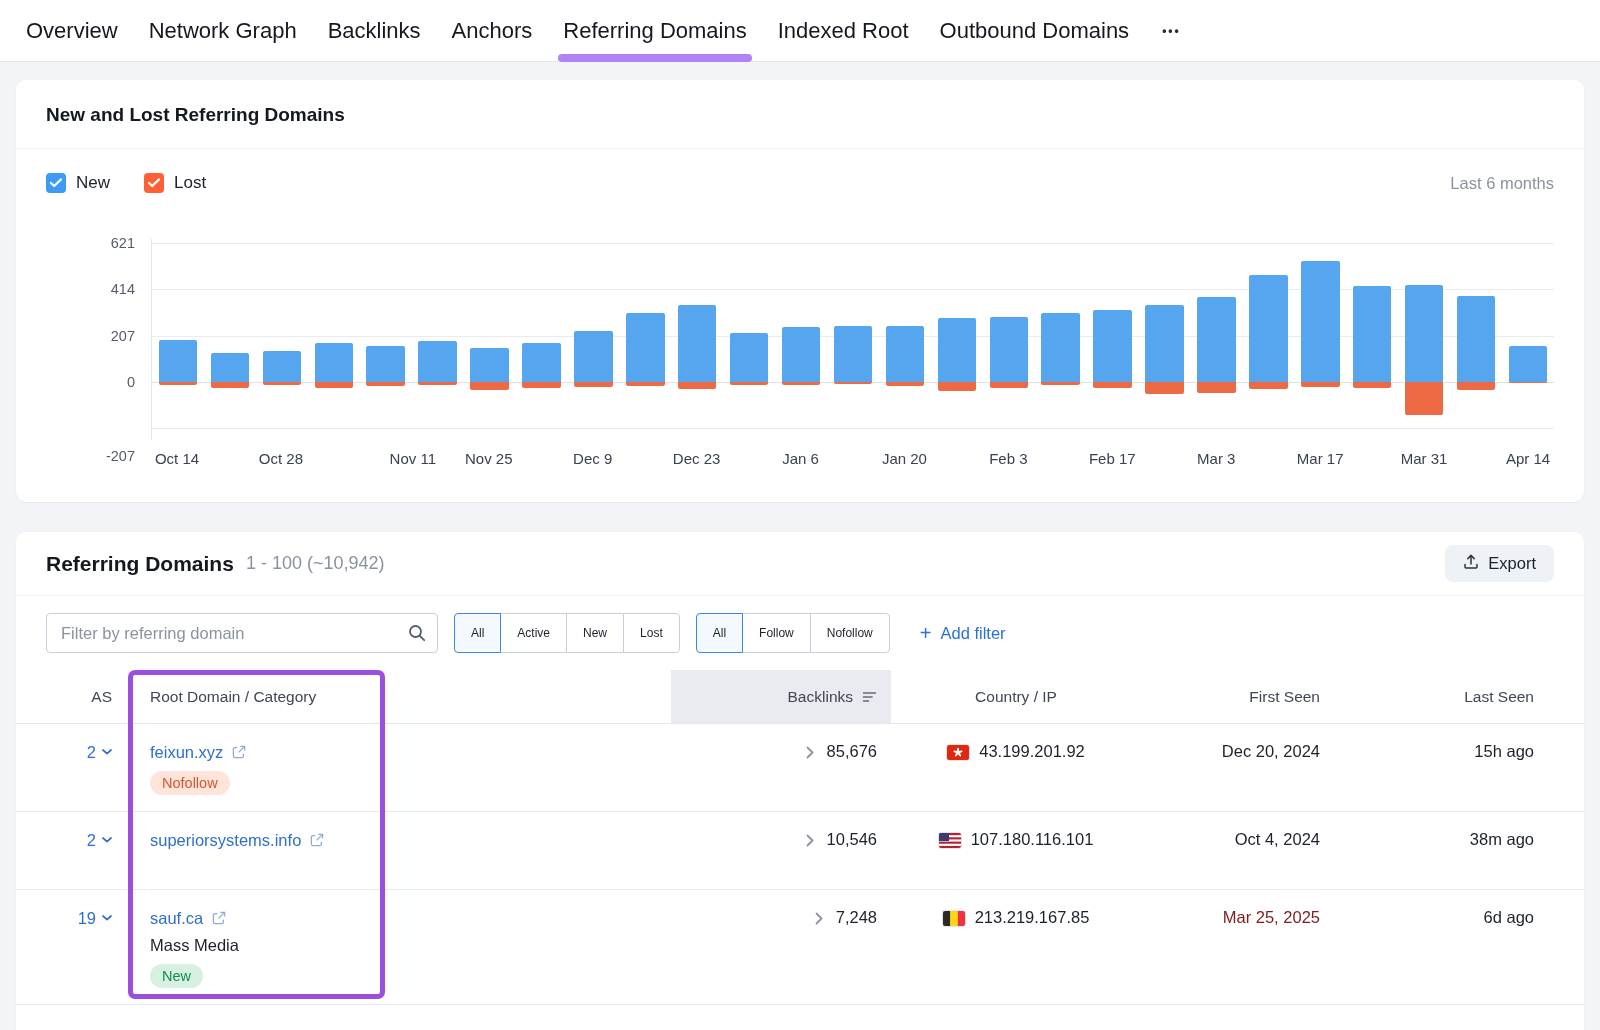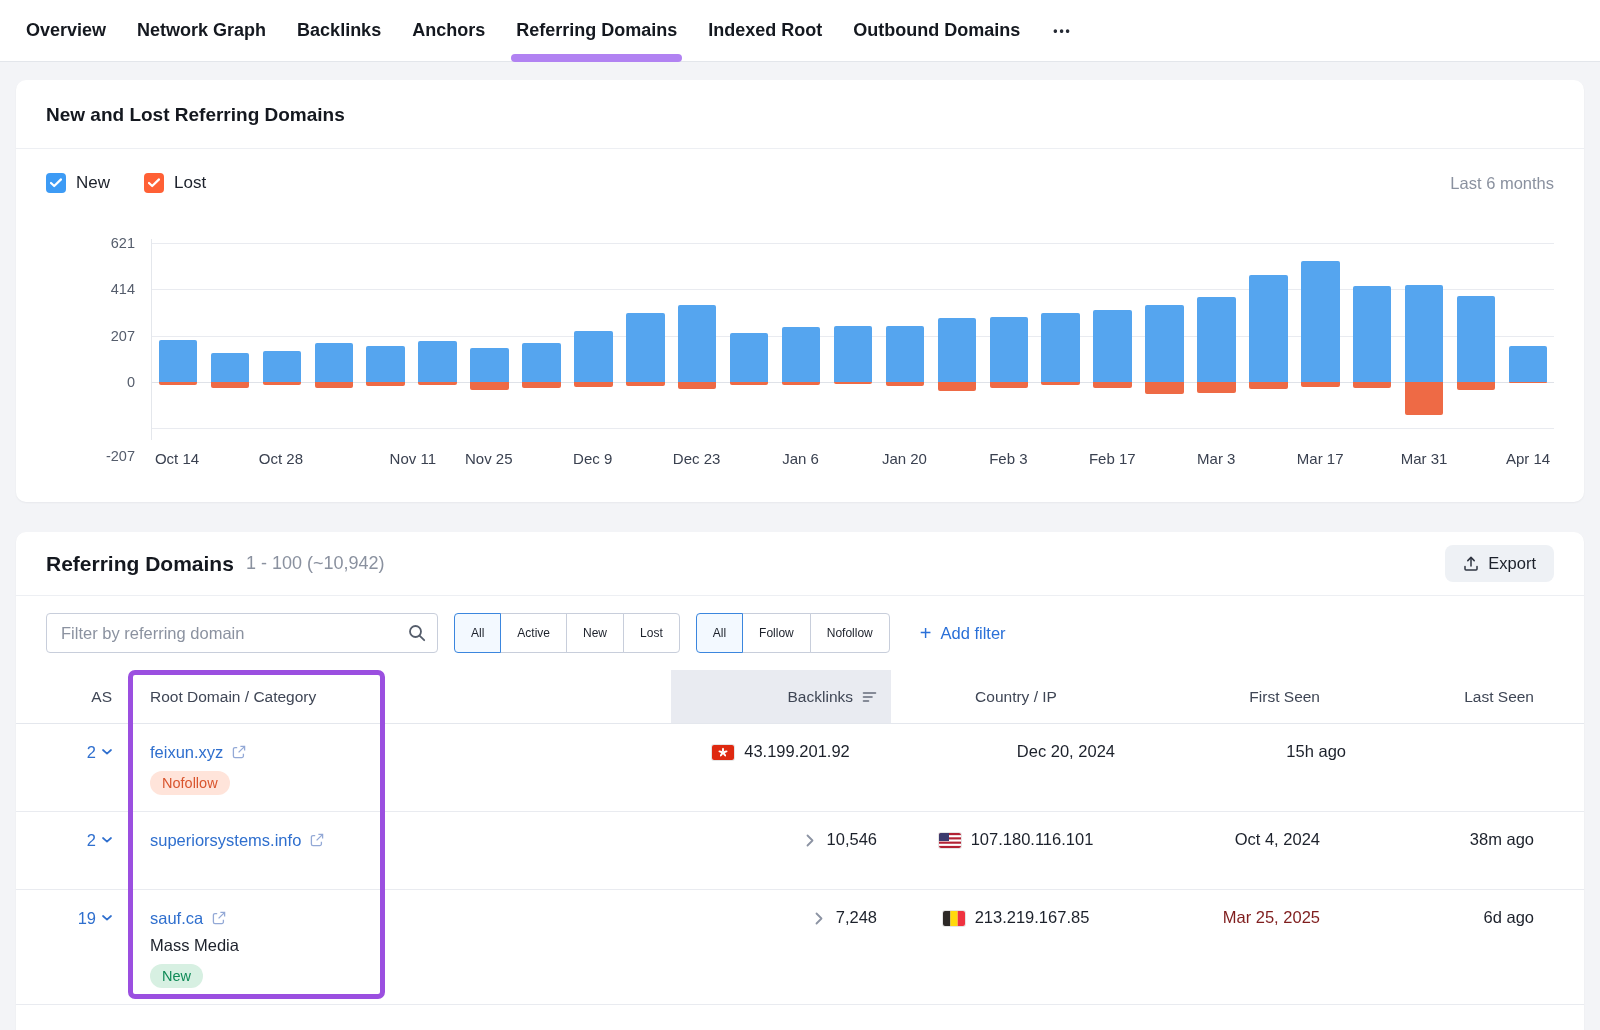--- a/index.html
+++ b/index.html
@@ -10,21 +10,21 @@
     color: #1c212b;
   }
   
   .topnav {
     height: 62px; background: #fff; border-bottom: 1px solid #e3e6eb;
     display: flex; align-items: center; padding: 0 24px;
   }
   .tabs { display: flex; align-items: stretch; gap: 27px; height: 100%; }
   .tab {
     position: relative; display: flex; align-items: center;
-    font-size: 18px; font-weight: 700; color: #14181f; cursor: pointer; padding: 0 2px;
+    font-size: 22px; font-weight: 400; color: #14181f; cursor: pointer; padding: 0 2px;
   }
   .tab-underline {
     position: absolute; left: -3px; right: -3px; bottom: -1px; height: 8px;
     background: #b182f2; border-radius: 5px;
   }
   .more-btn {
     margin-left: 27px; font-size: 12px; letter-spacing: 2px; font-weight: 700;
     color: #262b35; cursor: pointer; padding: 6px 4px;
   }
   
@@ -53,21 +53,21 @@
   .bar-new { border-radius: 2px 2px 0 0; }
   .bar-lost { border-radius: 0 0 2px 2px; }
   .x-axis { position: relative; height: 36px; margin-left: 105px; }
   .xtick { position: absolute; top: 10px; transform: translateX(-50%); font-size: 15px; color: #3a4150; white-space: nowrap; }
   
   .table-card { margin-top: 30px; padding-bottom: 40px; }
   .tc-header { display: flex; align-items: center; padding: 13px 30px; border-bottom: 1px solid #edeff3; }
   .tc-title { font-size: 21px; font-weight: 700; color: #14181f; }
   .tc-count { margin-left: 12px; font-size: 18px; color: #8a919f; }
   .export-btn {
-    margin-left: auto; display: flex; align-items: center; gap: 9px;
+    margin-left: auto; display: flex; gap: 9px;
     background: #eef1f5; border: none; border-radius: 8px; padding: 9px 18px;
     font-size: 16.5px; color: #1c212b; cursor: pointer; font-family: inherit;
   }
   .filter-row { display: flex; align-items: center; padding: 17px 30px; gap: 16px; }
   .filter-input-wrap { position: relative; width: 392px; }
   .filter-input {
     width: 100%; height: 40px; border: 1px solid #c8cedb; border-radius: 4px;
     padding: 0 44px 0 14px; font-size: 16.5px; color: #1c212b; font-family: inherit; outline: none;
   }
   .filter-input::placeholder { color: #8b92a0; }
@@ -345,20 +345,28 @@
           <div class="cell cell-domain"><div class="domain-line">
               <a class="domain-link">feixun.xyz</a>
               <span class="ext-icon">
                 <svg width="14" height="14" viewBox="0 0 14 14" fill="none" stroke="#93a9d6" stroke-width="1.3">
                   <path d="M5.2 2.6H3a1.6 1.6 0 0 0-1.6 1.6V11A1.6 1.6 0 0 0 3 12.6h6.8A1.6 1.6 0 0 0 11.4 11V8.8"></path>
                   <path d="M8.4 1.4H12.6V5.6"></path>
                   <path d="M12.4 1.6L6.6 7.4"></path>
                 </svg>
               </span>
             </div><span class="badge badge-nofollow">Nofollow</span></div>
+          <div class="cell cell-backlinks">
+            <span class="row-expand">
+              <svg width="8" height="13" viewBox="0 0 8 13">
+                <path d="M1.5 1.5l5 5-5 5" stroke="#8c93a3" stroke-width="1.8" fill="none" stroke-linecap="round" stroke-linejoin="round"></path>
+              </svg>
+            </span>
+            <span class="bl-value">85,676</span>
+          </div>
           <div class="cell cell-country">
             <span class="flag">
               <svg width="22" height="15" viewBox="0 0 22 15">
                 <rect width="22" height="15" fill="#DE2910"></rect>
                 <g transform="translate(11,7.5)" fill="#fff">
                   <ellipse cx="0" cy="-2.4" rx="1.05" ry="2.4" transform="rotate(0)"></ellipse>
                   <ellipse cx="0" cy="-2.4" rx="1.05" ry="2.4" transform="rotate(72)"></ellipse>
                   <ellipse cx="0" cy="-2.4" rx="1.05" ry="2.4" transform="rotate(144)"></ellipse>
                   <ellipse cx="0" cy="-2.4" rx="1.05" ry="2.4" transform="rotate(216)"></ellipse>
                   <ellipse cx="0" cy="-2.4" rx="1.05" ry="2.4" transform="rotate(288)"></ellipse>

